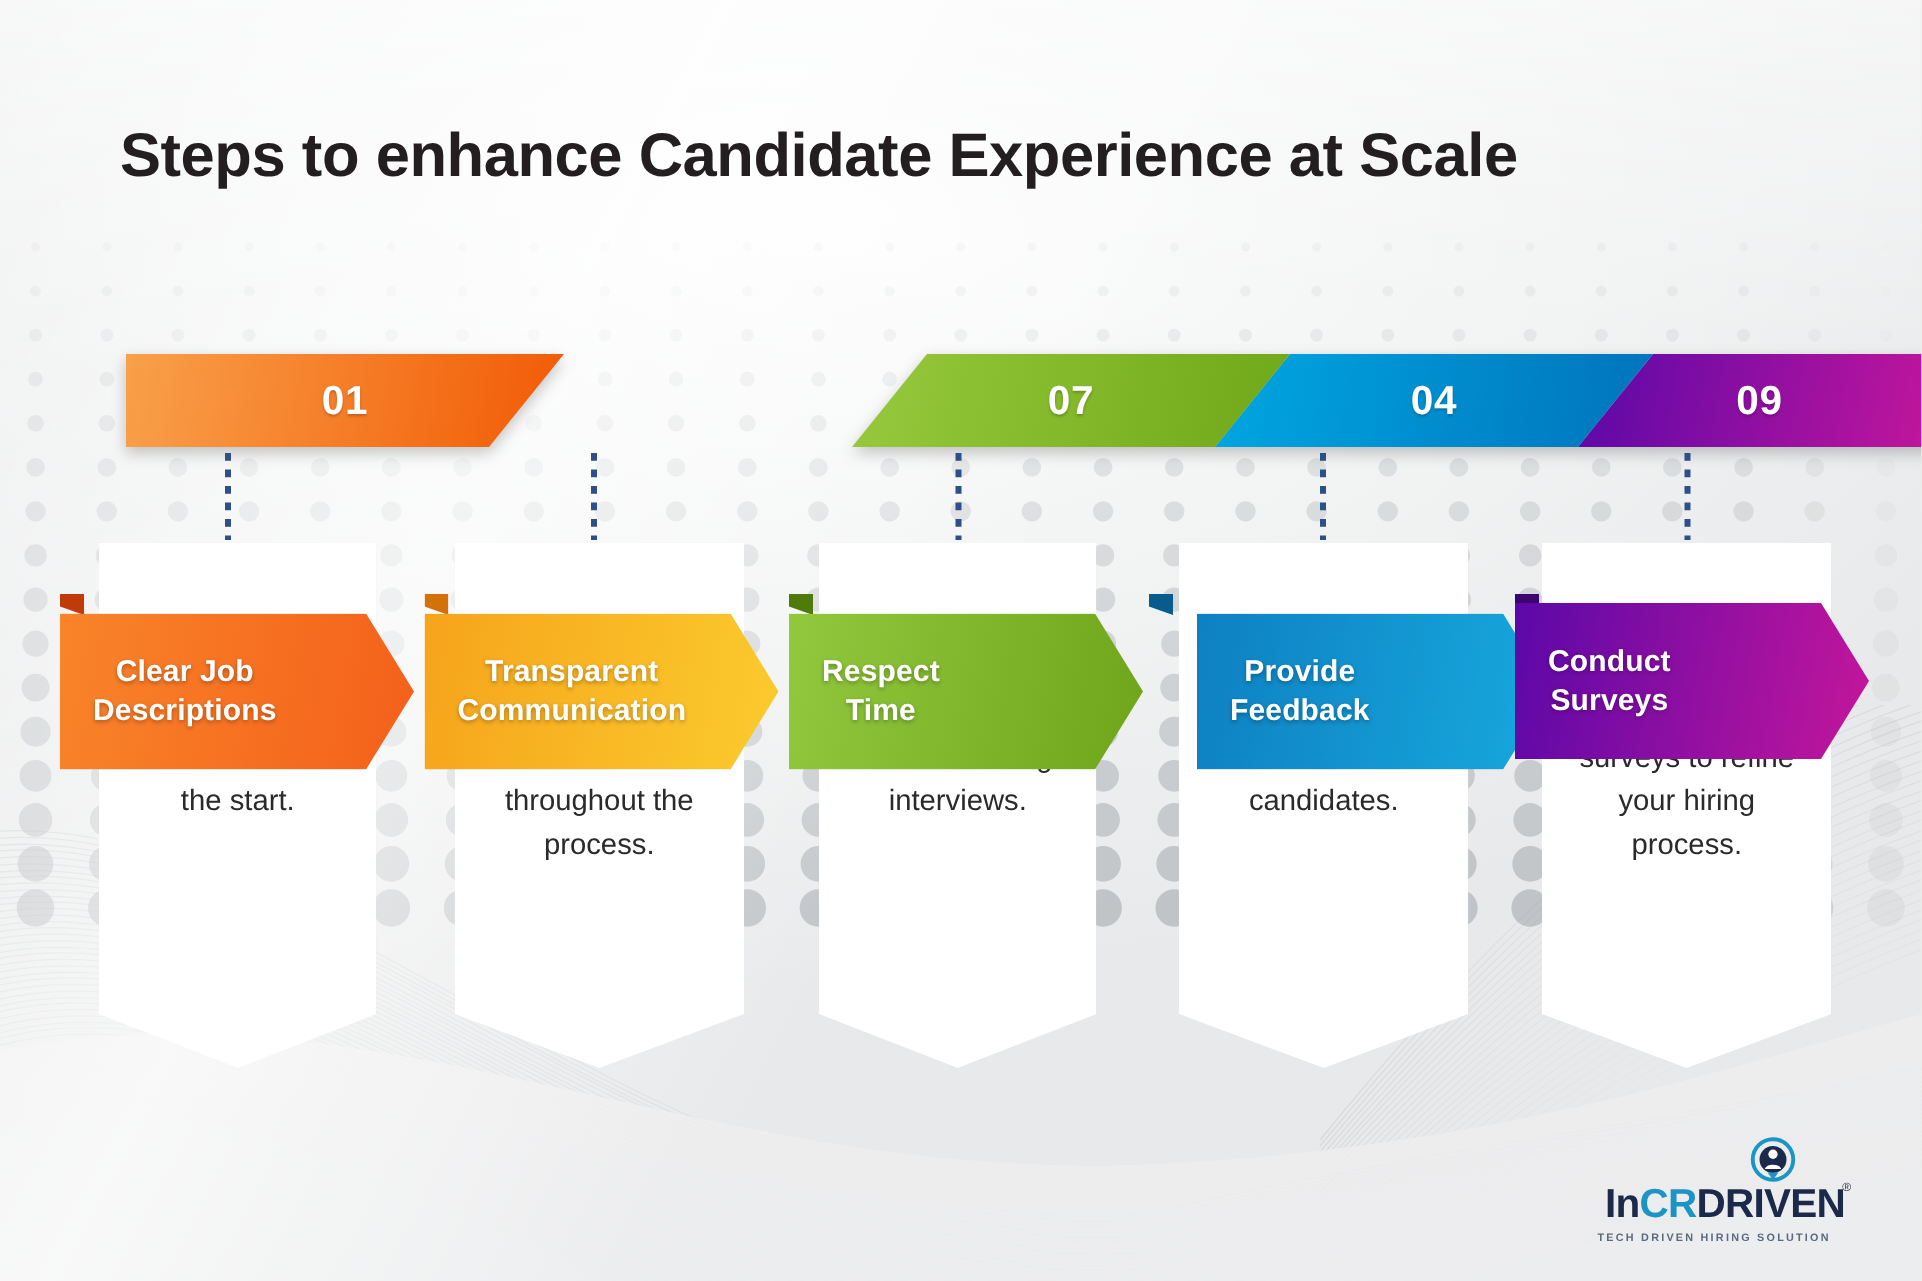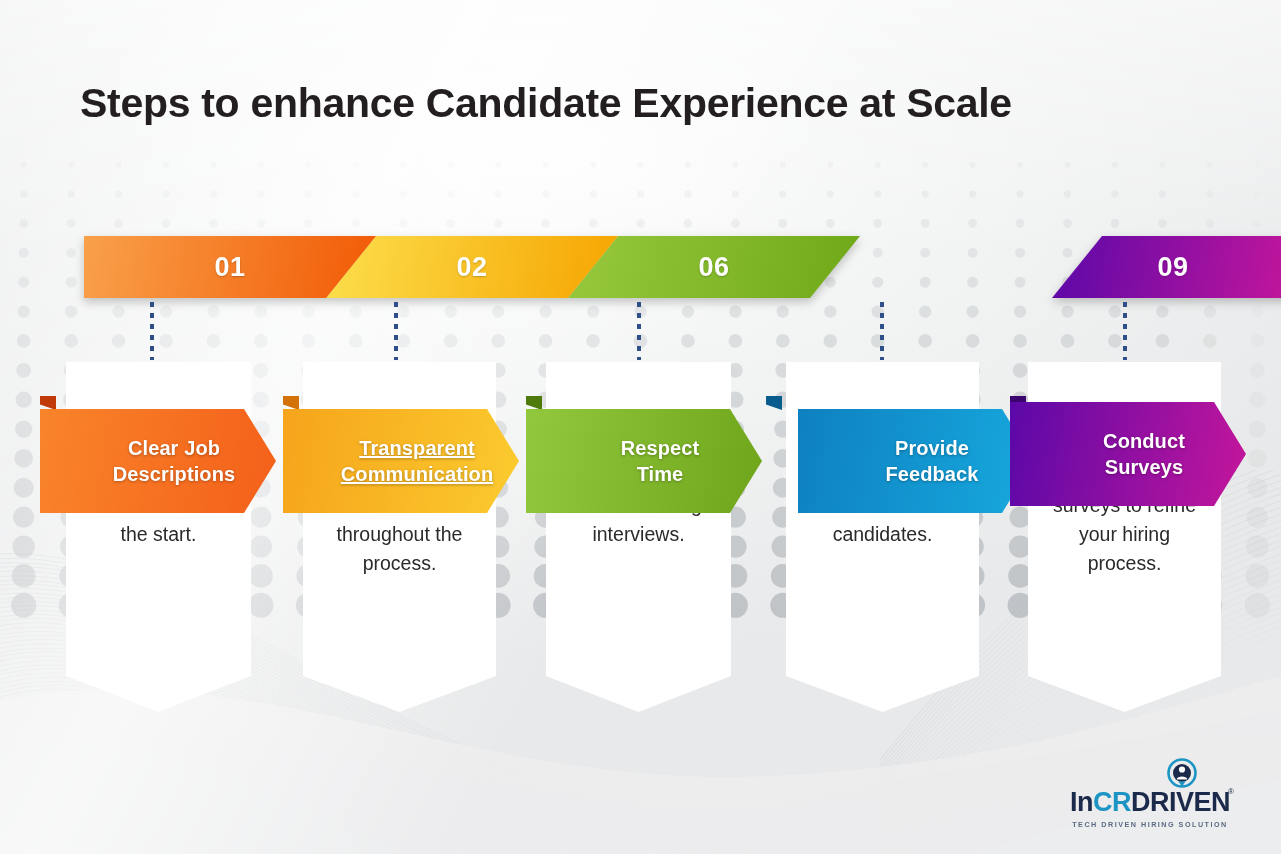--- a/index.html
+++ b/index.html
@@ -109,32 +109,30 @@
     color: #2a2a2a;
   }
 
   
   .banner {
     position: absolute;
     height: 104px;
     top: 47px;
     display: flex;
     align-items: center;
-    justify-content: center;
     text-align: center;
     color: #ffffff;
     font-size: 20px;
     font-weight: bold;
     line-height: 1.32;
     letter-spacing: 0.1px;
     text-shadow: 0 1px 3px rgba(0,0,0,0.30);
     -webkit-clip-path: polygon(0 0, calc(100% - 32px) 0, 100% 50%, calc(100% - 32px) 100%, 0 100%);
     clip-path: polygon(0 0, calc(100% - 32px) 0, 100% 50%, calc(100% - 32px) 100%, 0 100%);
     z-index: 5;
-    padding-left: 40px;
   }
   .banner-txt { position: relative; z-index: 3; padding: 0 30px 0 22px; }
   
   .fold {
     position: absolute;
     width: 16px; height: 14px;
     top: 33px;
     z-index: 4;
     -webkit-clip-path: polygon(0 0, 100% 0, 100% 100%, 0 60%);
     clip-path: polygon(0 0, 100% 0, 100% 100%, 0 60%);
@@ -160,21 +158,20 @@
   .logo-word .c { color: #1c94c4; }
   .logo-reg {
     position: absolute;
     right: 1px; bottom: 36px;
     font-size: 8px; color: #1b2a4a;
   }
   .logo-tag {
     position: absolute;
     left: 0; bottom: 3px;
     width: 170px;
-    text-align: center;
     font-size: 7.2px;
     letter-spacing: 1.5px;
     color: #5a6a82;
     font-weight: bold;
   }
   .logo-mark { position: absolute; right: 36px; bottom: 40px; }
 </style>
 </head>
 <body>
 
@@ -714,25 +711,25 @@
   </svg>
 
   <div class="sheen"></div>
 
   <h1 class="title">Steps to enhance Candidate Experience at Scale</h1>
 
   <div class="ribbon" id="ribbon">
       <div class="seg" style="left:0px;width:292px;background:linear-gradient(100deg,#F9A04A 0%,#F25A05 100%);-webkit-clip-path:polygon(0 0, 100% 0, 82.88% 100%, 0 100%);clip-path:polygon(0 0, 100% 0, 82.88% 100%, 0 100%);z-index:5">
         <span class="seg-num">01</span>
       </div>
-      <div class="seg" style="left:242px;width:292px;background:linear-gradient(100deg,#FCDF4D 0%,#F6A500 100%);-webkit-clip-path:polygon(17.12% 0, 100% 0, 82.88% 100%, 0 100%);clip-path:polygon(17.12% 0, 100% 0, 82.88% 100%, 0 100%);z-index:4">
-        <span class="seg-num">02</span>
-      </div>
       <div class="seg" style="left:484px;width:292px;background:linear-gradient(100deg,#97C93D 0%,#6FA818 100%);-webkit-clip-path:polygon(17.12% 0, 100% 0, 82.88% 100%, 0 100%);clip-path:polygon(17.12% 0, 100% 0, 82.88% 100%, 0 100%);z-index:3">
-        <span class="seg-num">06</span>
+        <span class="seg-num">07</span>
+      </div>
+      <div class="seg" style="left:726px;width:292px;background:linear-gradient(100deg,#00A7E1 0%,#0073BC 100%);-webkit-clip-path:polygon(17.12% 0, 100% 0, 82.88% 100%, 0 100%);clip-path:polygon(17.12% 0, 100% 0, 82.88% 100%, 0 100%);z-index:2">
+        <span class="seg-num">04</span>
       </div>
       <div class="seg" style="left:968px;width:242px;background:linear-gradient(100deg,#5B08A8 0%,#C4169B 100%);-webkit-clip-path:polygon(20.66% 0, 100% 0, 100% 100%, 0 100%);clip-path:polygon(20.66% 0, 100% 0, 100% 100%, 0 100%);z-index:1">
         <span class="seg-num">09</span>
       </div>
     </div>
 
   <div id="connectors">
       <div class="connector" style="left:150px;top:302px;height:58px;"></div>
       <div class="connector" style="left:394px;top:302px;height:58px;"></div>
       <div class="connector" style="left:637px;top:302px;height:58px;"></div>
@@ -749,21 +746,21 @@
       <div class="fold" style="left:40px;top:396px;background:#C03A0A;"></div>
       <div class="banner" style="left:40px;width:236px;top:409px;background:linear-gradient(100deg,#F9842A 0%,#F4601A 100%);filter:drop-shadow(1px 3px 4px rgba(0,0,0,0.28));">
         <span class="banner-txt">Clear Job<br>Descriptions</span>
       </div>
       <div class="card-wrap" style="left:303px;width:193px;">
         <div class="card" style="height:350px;">
           <div class="card-body">Keep candidates informed throughout the process.</div>
         </div>
       </div>
       <div class="fold" style="left:283px;top:396px;background:#D4720A;"></div>
-      <div class="banner" style="left:283px;width:236px;top:409px;background:linear-gradient(100deg,#F6A41B 0%,#FBCB2E 100%);filter:drop-shadow(1px 3px 4px rgba(0,0,0,0.28));text-decoration:underline;">
+      <div class="banner" style="left:283px;width:236px;top:409px;background:linear-gradient(100deg,#F6A41B 0%,#FBCB2E 100%);filter:drop-shadow(1px 3px 4px rgba(0,0,0,0.28));">
         <span class="banner-txt">Transparent<br>Communication</span>
       </div>
       <div class="card-wrap" style="left:546px;width:185px;">
         <div class="card" style="height:350px;">
           <div class="card-body">Be punctual and efficient during interviews.</div>
         </div>
       </div>
       <div class="fold" style="left:526px;top:396px;background:#4F7A0C;"></div>
       <div class="banner" style="left:526px;width:236px;top:409px;background:linear-gradient(100deg,#92C83E 0%,#6FA51B 100%);filter:drop-shadow(1px 3px 4px rgba(0,0,0,0.28));">
         <span class="banner-txt">Respect<br>Time</span>

